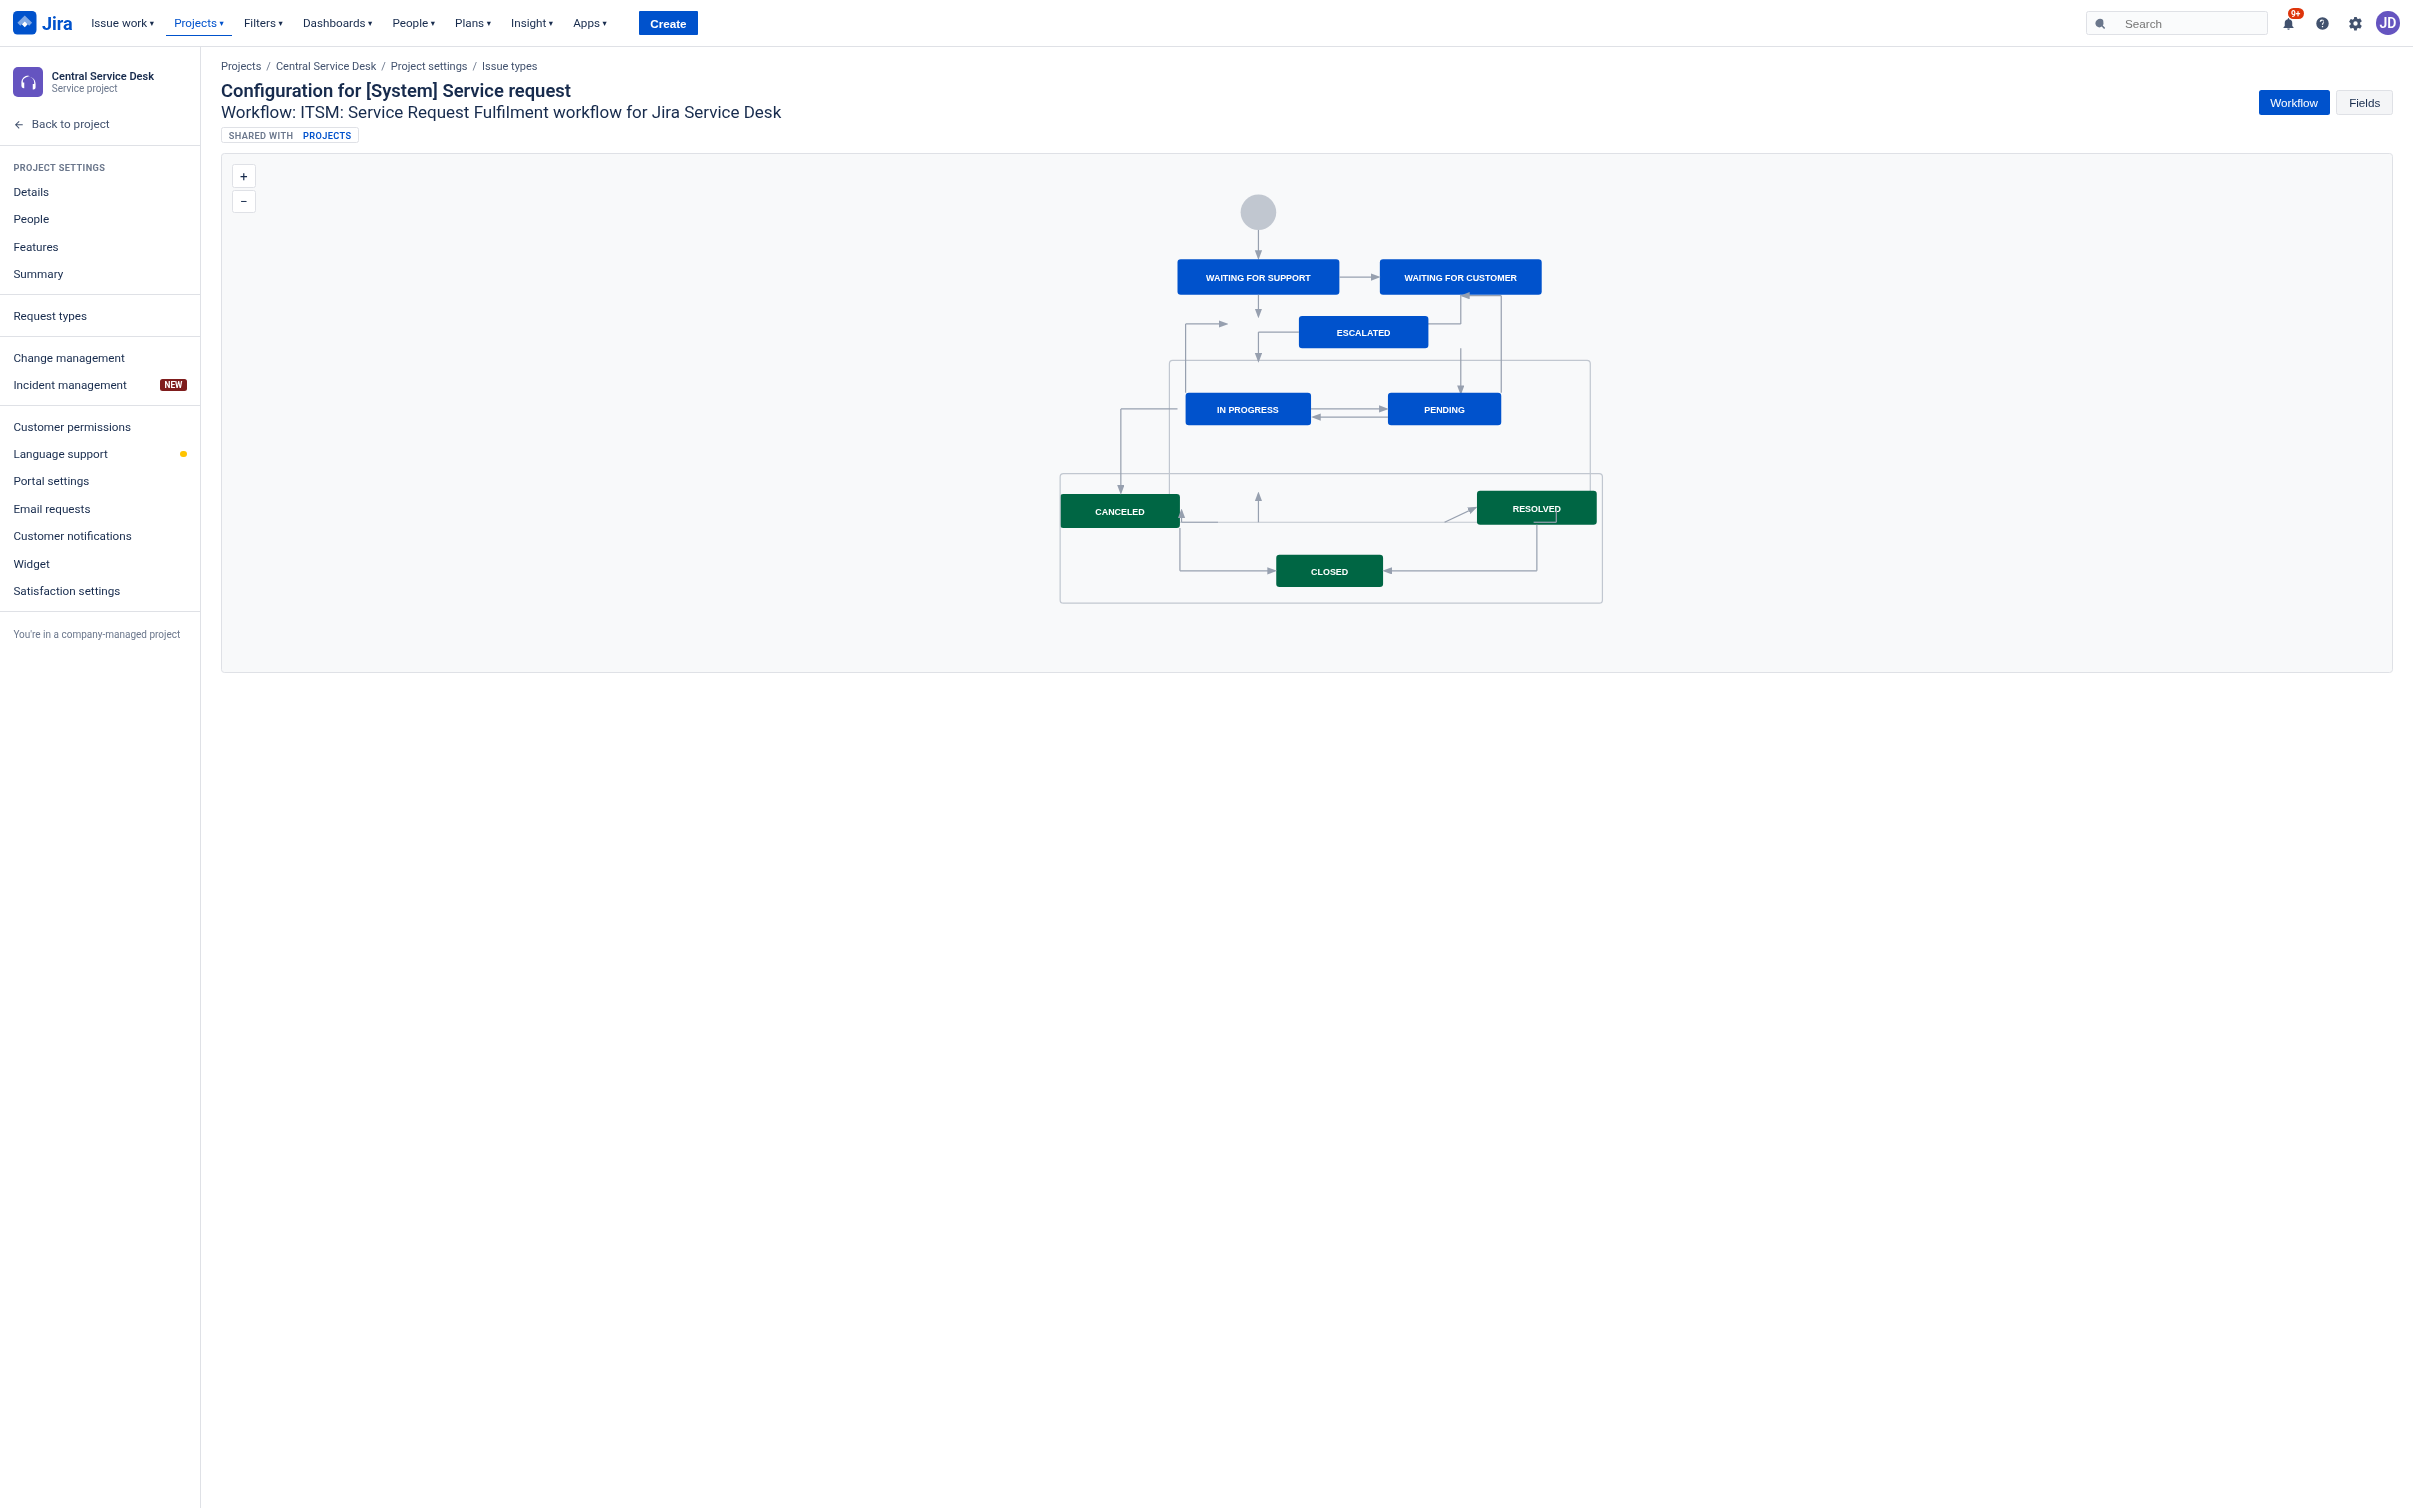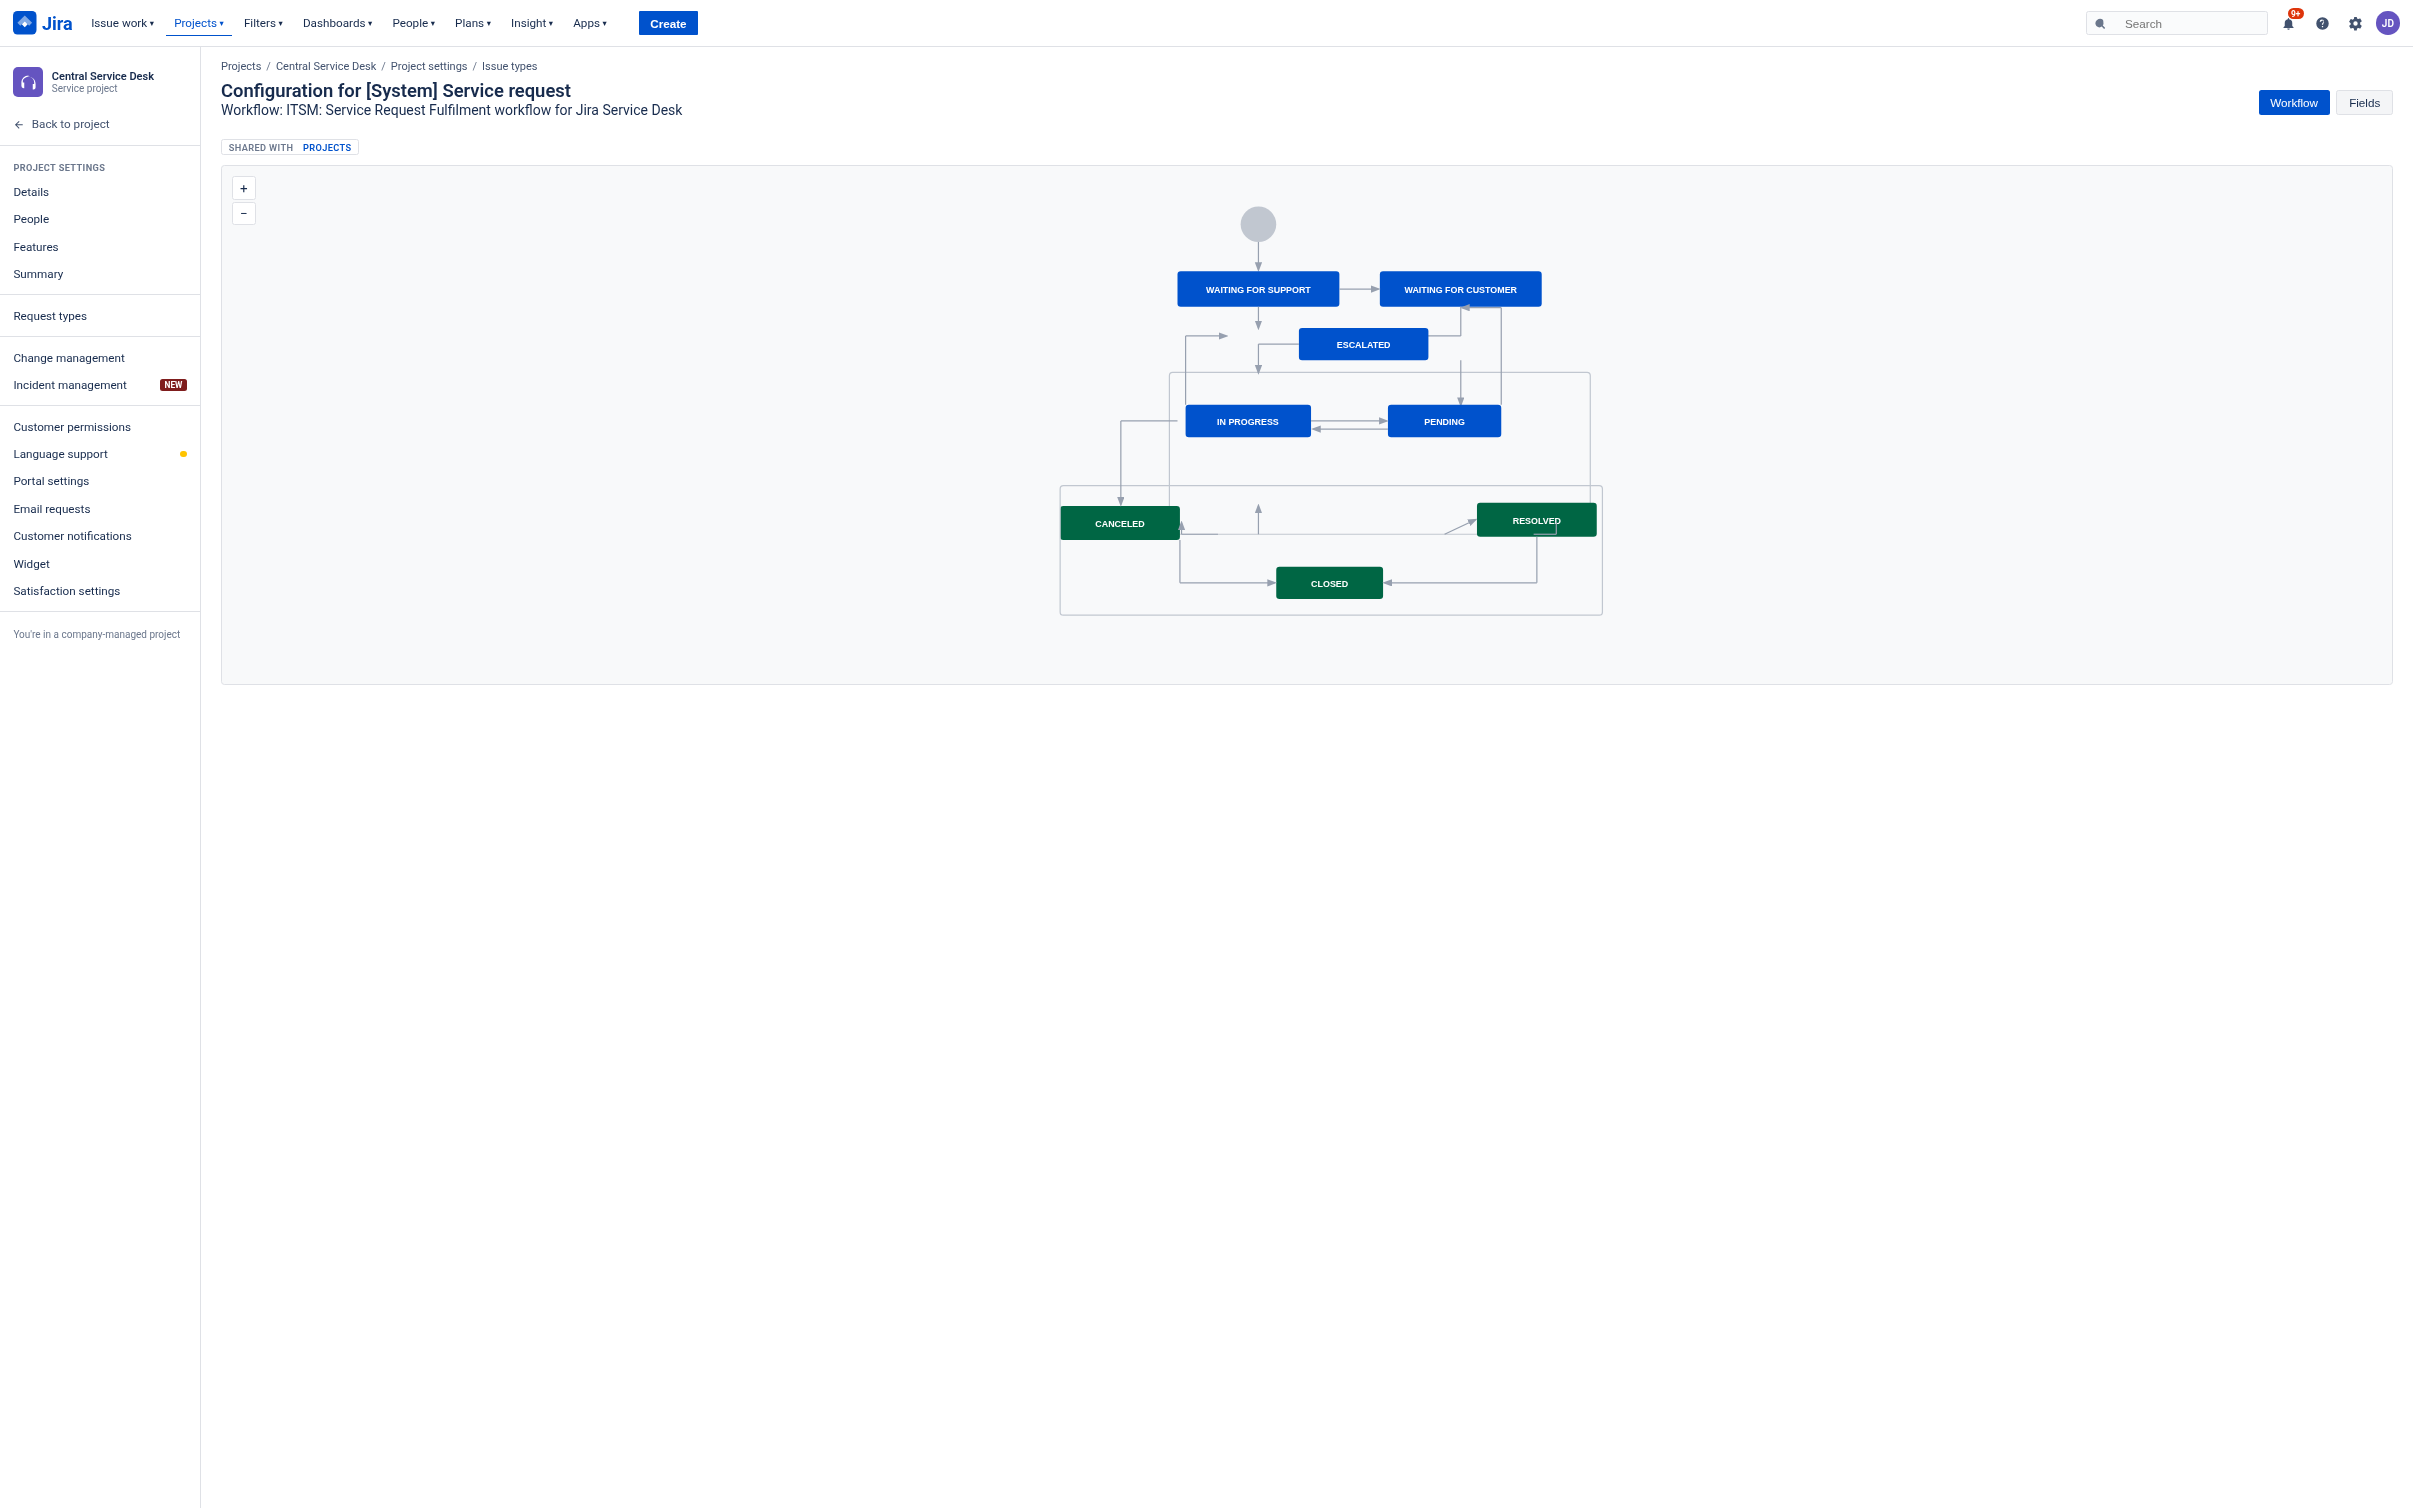--- a/index.html
+++ b/index.html
@@ -31,21 +31,21 @@
     .search-box input { border: none; background: transparent; outline: none; font-size: 11.7px; color: #172b4d; width: 134px; }
     .topnav-icon-btn {
       width: 27px; height: 27px; border-radius: 50%; display: flex; align-items: center;
       justify-content: center; cursor: pointer; color: #42526e; font-size: 13.4px;
       position: relative;
     }
     .notif-badge {
       position: absolute; top: -1.7px; right: -1.7px; background: #de350b; color: #fff;
       border-radius: 8.4px; font-size: 8.4px; font-weight: 700; padding: 0.8px 3.4px; min-width: 13.4px; text-align: center;
     }
-    .avatar { width: 23.5px; height: 23.5px; border-radius: 50%; background: #6554c0; color: #fff; display: flex; align-items: center; justify-content: center; font-size: 10px; font-weight: 600; }
+    .avatar { width: 23.5px; height: 23.5px; border-radius: 50%; background: #6554c0; color: #fff; display: flex; align-items: center; justify-content: center; font-size: 14px; font-weight: 600; }
 
     
     .layout { display: flex; height: calc(100vh - 47px); }
 
     
     .sidebar {
       width: 201px; min-width: 201px; border-right: 0.8px solid #dfe1e6;
       overflow-y: auto; padding: 13.4px 0; background: #fff;
     }
     .sidebar-project { display: flex; align-items: center; gap: 8.4px; padding: 6.7px 13.4px 13.4px; }
@@ -73,21 +73,21 @@
     .sidebar-footer { padding: 10px 13.4px; font-size: 10px; color: #6b778c; }
 
     
     .main-content { flex: 1; overflow-y: auto; padding: 0; }
     .breadcrumb { display: flex; align-items: center; gap: 5px; padding: 13.4px 20px 6.7px; font-size: 11px; color: #42526e; }
     .breadcrumb-sep { color: #6b778c; }
     .breadcrumb-link { color: #42526e; cursor: pointer; }
     .page-header { padding: 0 20px 10px; display: flex; align-items: flex-start; justify-content: space-between; }
     .page-header-left {}
     .page-title { font-size: 18.4px; font-weight: 600; color: #172b4d; margin-bottom: 1px; }
-    .page-subtitle { font-size: 14px; color: #172b4d; margin-bottom: 21px; }
+    .page-subtitle { font-size: 17px; color: #172b4d; margin-bottom: 5px; }
     .shared-badge {
       display: inline-flex; align-items: center; gap: 3.4px;
       border: 0.8px solid #dfe1e6; border-radius: 2.5px; padding: 1.7px 6.7px;
       font-size: 9.2px; font-weight: 600; color: #6b778c; letter-spacing: 0.4px;
     }
     .shared-badge-link { color: #0052cc; cursor: pointer; }
     .header-actions { display: flex; gap: 6.7px; margin-top: 10px; }
     .header-btn {
       padding: 5px 11.7px; border-radius: 2.5px; font-size: 11.7px; font-weight: 500; cursor: pointer;
       border: none;

